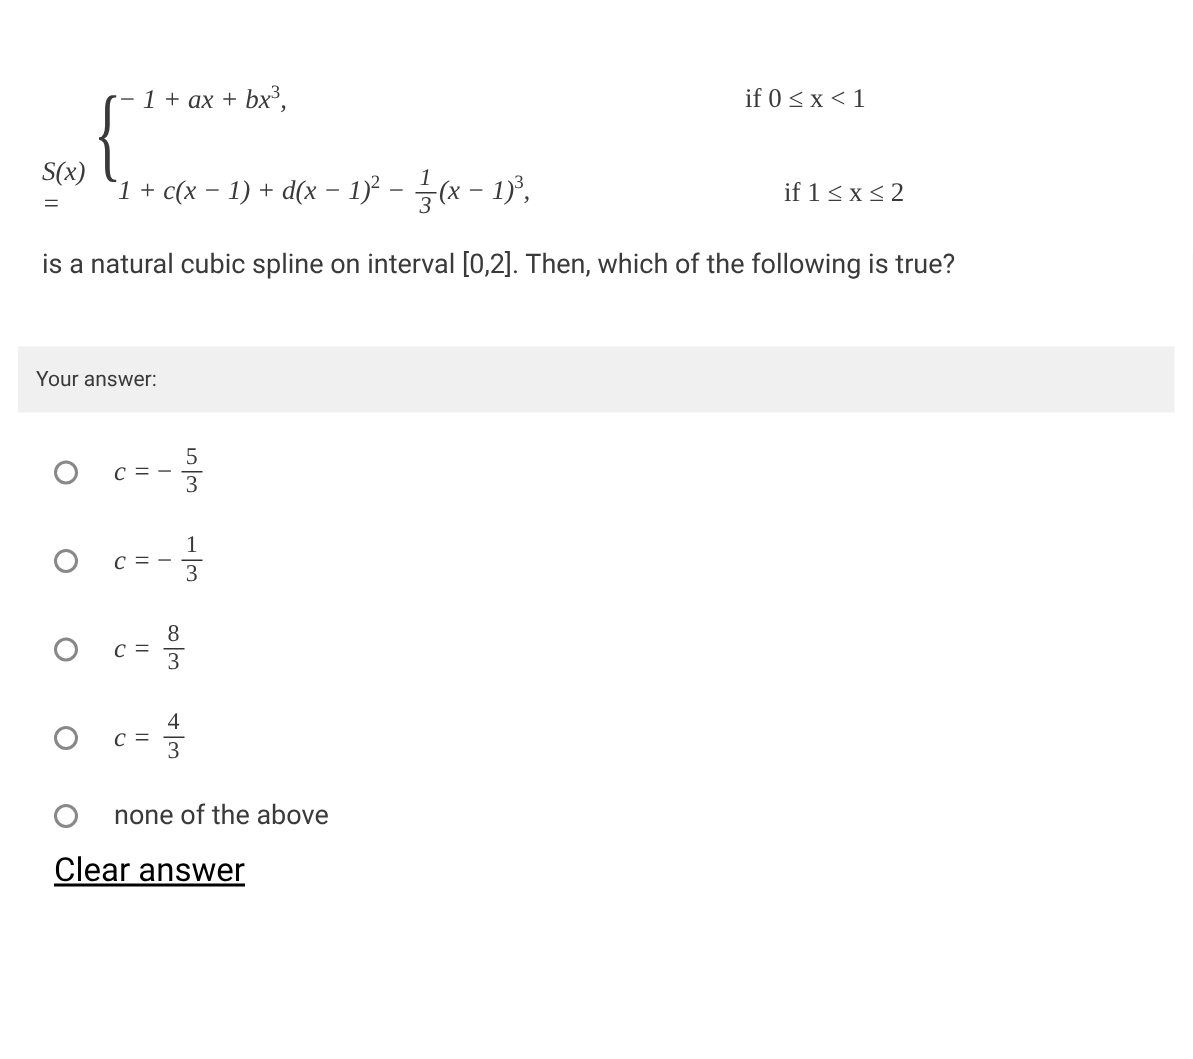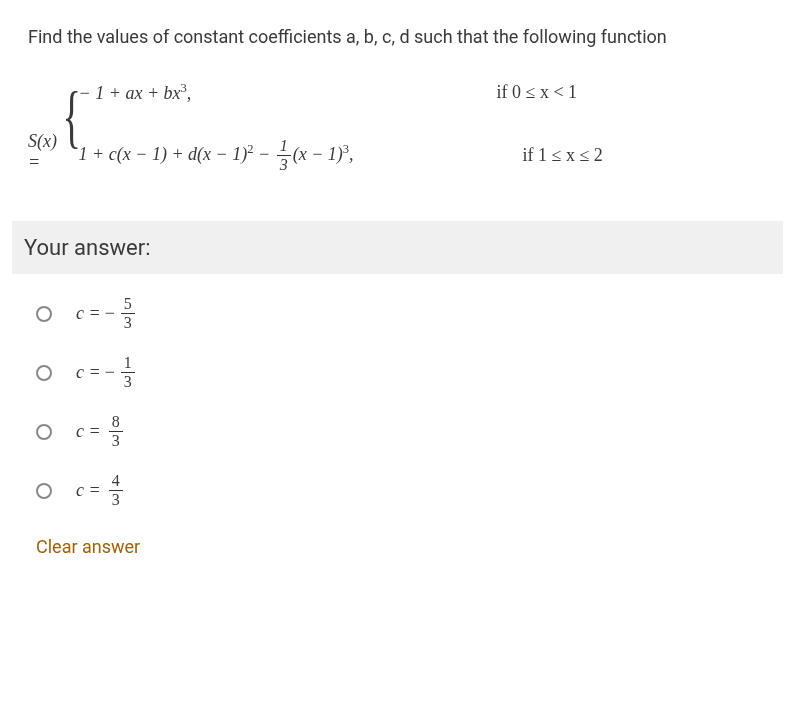--- a/index.html
+++ b/index.html
@@ -80,21 +80,21 @@
     }
     .frac .num {
       border-bottom: 1px solid #333;
       padding: 0 3px 1px;
     }
     .frac .den {
       padding: 1px 3px 0;
     }
     .answer-header {
       background: #f0f0f0;
-      font-size: 22px;
+      font-size: 14px;
       color: #3a3a3a;
       padding: 14px 12px;
       margin: 0 -16px 22px -16px;
     }
     .option-row {
       display: flex;
       align-items: center;
       margin-bottom: 24px;
       padding-left: 8px;
     }
@@ -110,36 +110,36 @@
       font-family: "Times New Roman", serif;
       font-size: 18px;
       display: flex;
       align-items: center;
     }
     .option-text {
       font-family: -apple-system, BlinkMacSystemFont, "Segoe UI", Roboto, Arial, sans-serif;
       font-size: 18px;
     }
     .clear-link {
-      color: #a16207;
-      font-size: 18px;
+      color: #000000;
+      font-size: 22px;
       cursor: pointer;
       padding-left: 8px;
       margin-top: 4px;
       display: inline-block;
+      text-decoration: underline;
     }
     .ital { font-style: italic; }
     .sup { vertical-align: super; font-size: 0.7em; font-style: normal; }
     .minus { margin: 0 4px; }
   </style>
 </head>
 <body>
 
 <div class="container">
-  <div class="question-text">Find the values of constant coefficients a, b, c, d such that the following function</div>
 
   <div class="formula-block">
     <span class="sx-label">S(x) =</span>
     <div class="brace-container">
       <span class="brace">{</span>
       <div class="piecewise">
         <div class="piecewise-row row1">
           <span class="piece-expr">− 1 + <span class="ital">ax</span> + <span class="ital">bx</span><span class="sup">3</span>,</span>
           <span class="piece-cond">if  0 ≤ x &lt; 1</span>
         </div>
@@ -147,20 +147,21 @@
           <span class="piece-expr">1 + <span class="ital">c</span>(<span class="ital">x</span> − 1) + <span class="ital">d</span>(<span class="ital">x</span> − 1)<span class="sup">2</span> − <span class="frac">
                 <span class="num">1</span>
                 <span class="den">3</span>
               </span>(<span class="ital">x</span> − 1)<span class="sup">3</span>,</span>
           <span class="piece-cond">if  1 ≤ x ≤ 2</span>
         </div>
       </div>
     </div>
   </div>
 
+  <div class="question-text">is a natural cubic spline on interval [0,2]. Then, which of the following is true?</div>
 
   <div style="height: 30px;"></div>
 
   <div class="answer-header">Your answer:</div>
 
   <div class="option-row">
     <div class="radio"></div>
     <div class="option-label">
       <span class="ital">c =</span>
       <span class="minus">−</span>
@@ -200,15 +201,19 @@
     <div class="option-label">
       <span class="ital">c =</span>
       <span style="width:6px;display:inline-block"></span>
       <span class="frac">
           <span class="num">4</span>
           <span class="den">3</span>
         </span>
     </div>
   </div>
 
+  <div class="option-row" style="margin-bottom:10px;">
+    <div class="radio"></div>
+    <div class="option-text">none of the above</div>
+  </div>
 
   <span class="clear-link">Clear answer</span>
 </div>
 
 </body></html>

